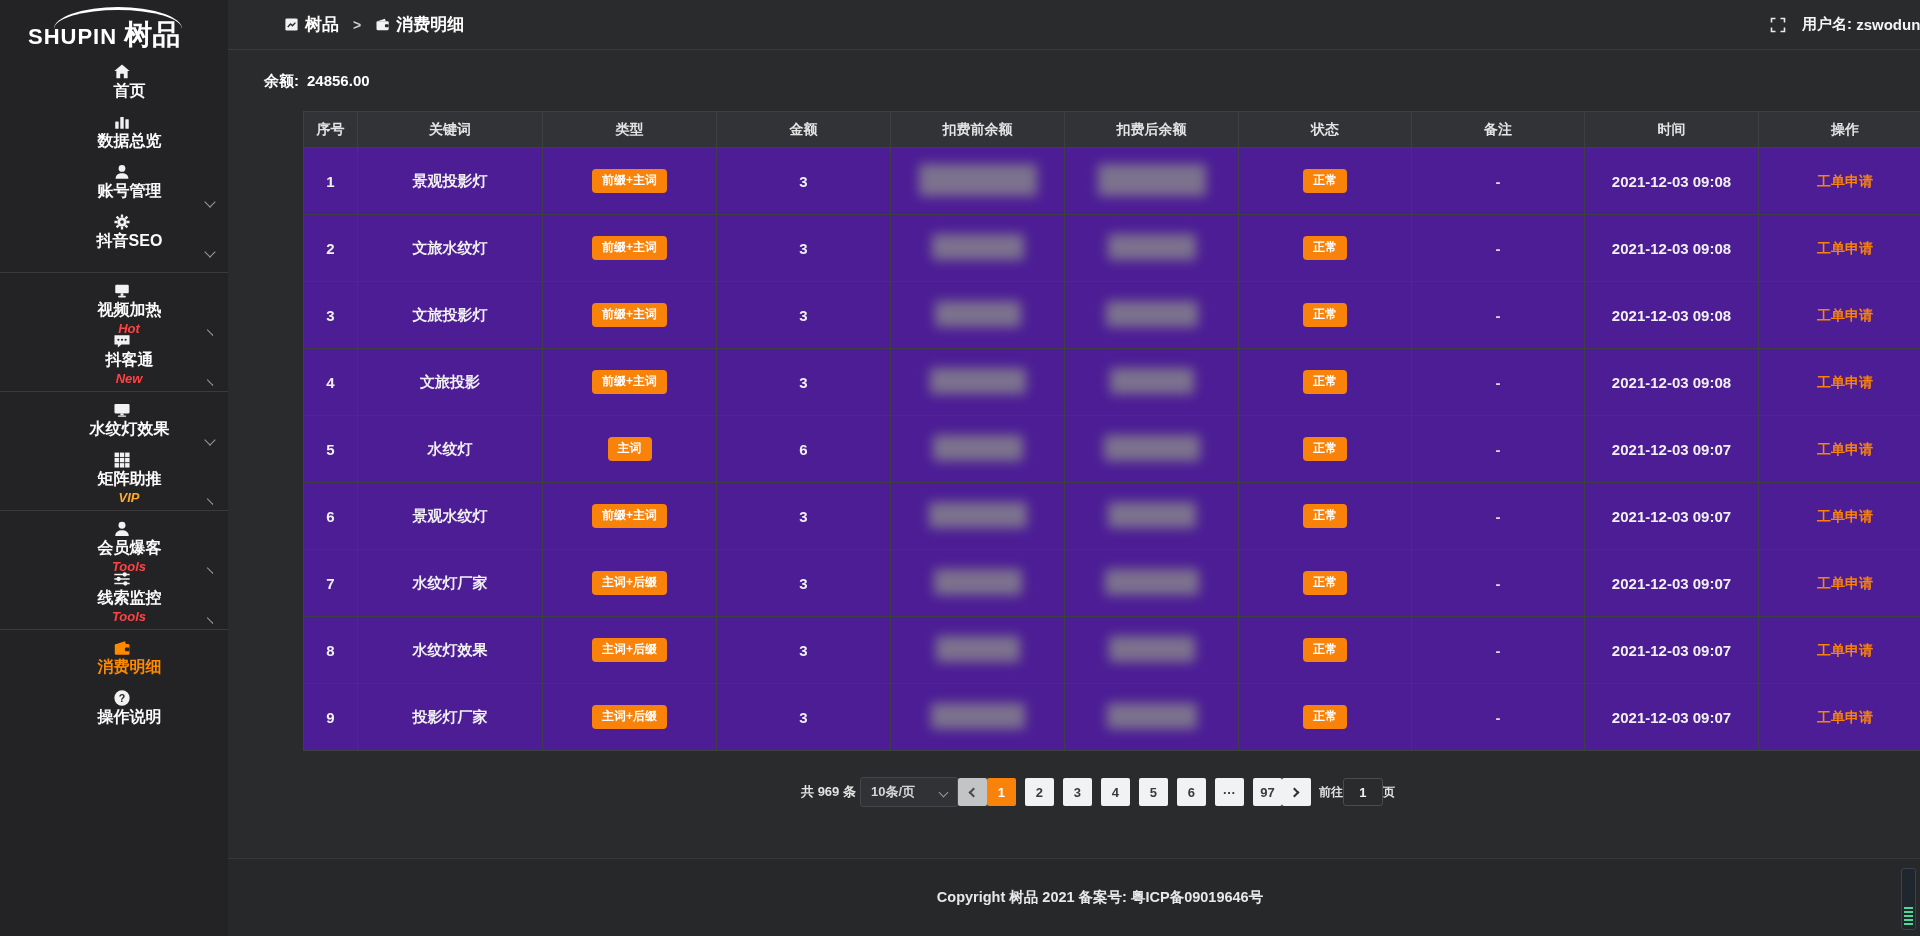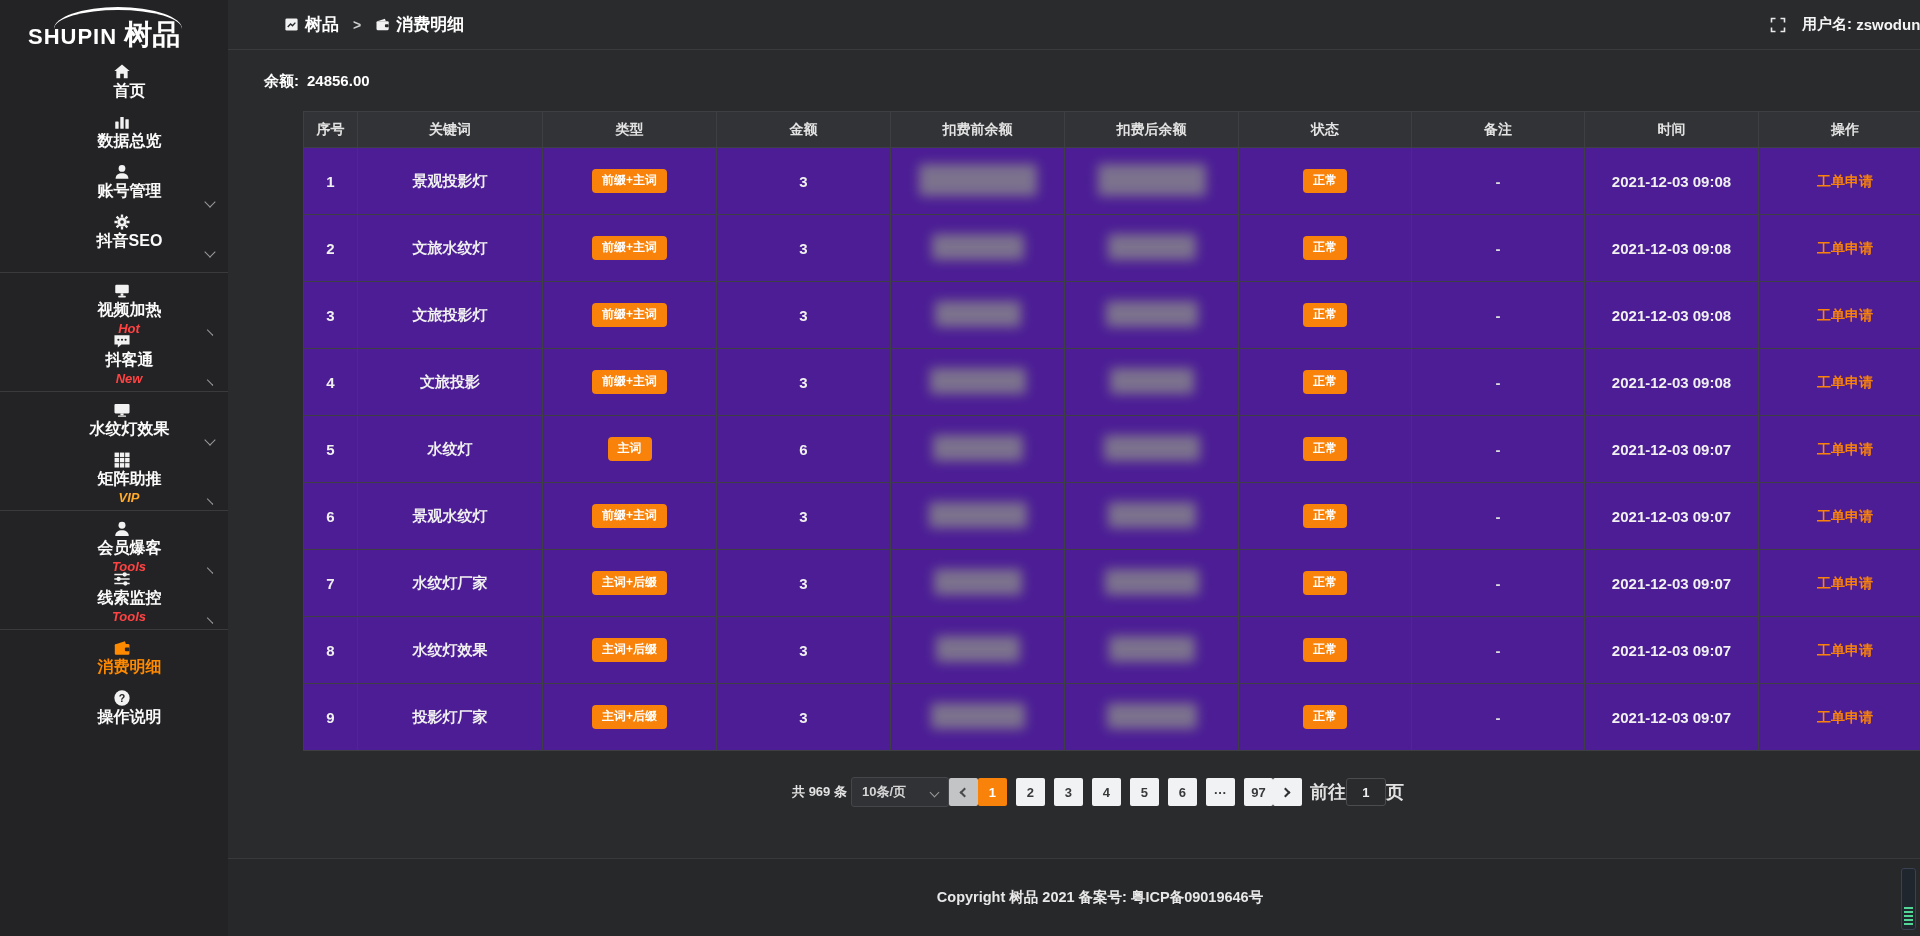--- a/index.html
+++ b/index.html
@@ -66,21 +66,21 @@
   .size-select .chev { margin:0 0 0 6px; width:7px; height:7px; }
   .pg-btn { min-width:29px; height:28px; border:none; border-radius:2px; background:#f1f2f4; color:#3a3a3a;
             font-size:13px; font-weight:700; display:inline-flex; align-items:center; justify-content:center;
             cursor:pointer; padding:0 6px; }
   .pg-btn.active { background:#f8820a; color:#fff; }
   .pg-btn.prev { background:#c3c4c6; }
   .pages { display:flex; gap:9px; }
   .arr { width:7px; height:7px; display:inline-block; }
   .arr-l { border-left:2px solid #4a4a4a; border-bottom:2px solid #4a4a4a; transform:rotate(45deg); margin-left:3px; }
   .arr-r { border-right:2px solid #303133; border-top:2px solid #303133; transform:rotate(45deg); margin-right:3px; }
-  .goto-label, .goto-unit { font-size:18px; font-weight:600; color:#e2e2e2; }
+  .goto-label, .goto-unit { font-size:12px; font-weight:600; color:#e2e2e2; }
   .goto-label { margin-left:8px; }
   .goto-input { width:40px; height:28px; background:#2a2b2d; border:1px solid #4b4c4f; border-radius:3px;
                 color:#f0f0f0; text-align:center; font-size:13px; font-weight:700; font-family:inherit; }
 
   
   .footer { flex:0 0 78px; background:#27282a; border-top:1px solid #39393b;
             display:flex; align-items:center; justify-content:center; }
   .footer span { font-size:14.5px; font-weight:600; color:#e8e8e8; }
 
   

